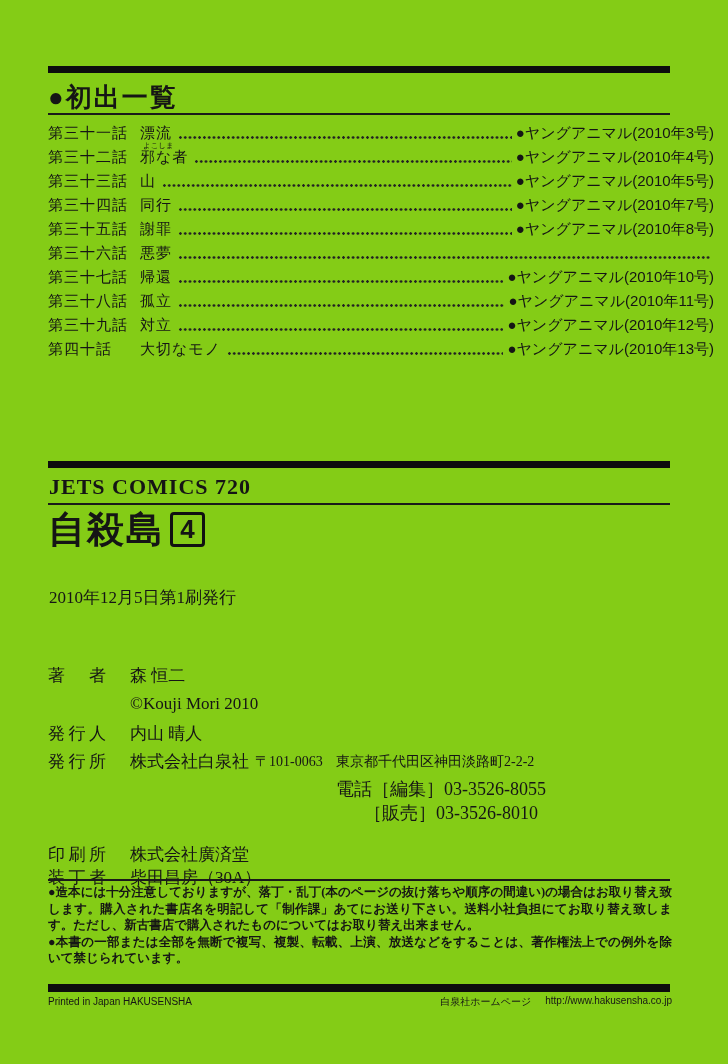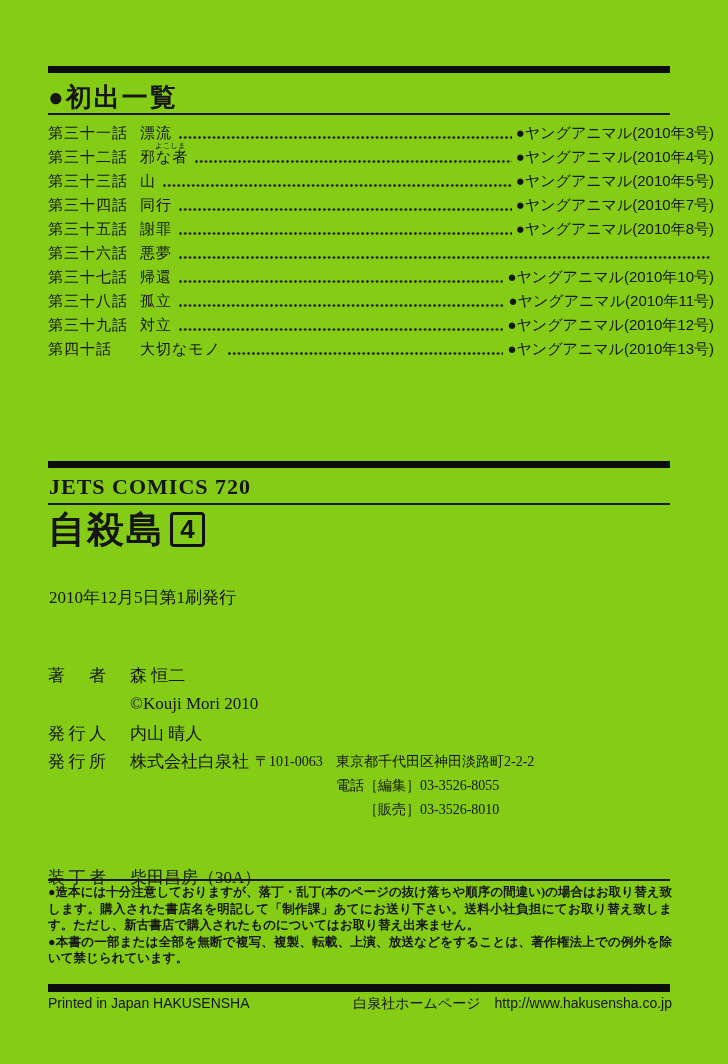--- a/index.html
+++ b/index.html
@@ -26,21 +26,21 @@
     font-size:26px; font-weight:bold; letter-spacing:2px;
   }
   .fp-list { position:absolute; left:48px; top:121px; width:666px; }
   .fp-row {
     display:flex; align-items:center; height:24px;
     font-size:15px; white-space:nowrap;
   }
   .fp-chapter { flex:0 0 92px; letter-spacing:1px; }
   .fp-title { position:relative; flex:0 0 auto; letter-spacing:1px; }
   .fp-furi {
-    position:absolute; top:-6px; left:15px;
+    position:absolute; top:-6px; left:3px;
     font-size:7.5px; letter-spacing:0; line-height:1;
   }
   .fp-leader {
     flex:1 1 auto; height:5px; margin:8px 4px 0 6px; align-self:center;
     background-image:radial-gradient(circle, #232323 1.1px, transparent 1.5px);
     background-size:4.8px 5px; background-repeat:repeat-x;
     background-position:0 50%;
   }
   .fp-source { flex:0 0 auto; text-align:right; }
 
@@ -70,21 +70,21 @@
     display:inline-block; width:58px;
     text-align:justify; text-align-last:justify;
   }
   .cr-value { position:absolute; left:82px; top:0; }
   .cr-postal { position:absolute; left:207px; top:3px; font-size:14px; }
   .cr-addr  { position:absolute; left:288px; top:3px; font-size:14px; }
   .row-author    { top:664px; }
   .row-copyright { top:694px; }
   .row-pubperson { top:722px; }
   .row-pubhouse  { top:750px; }
-  .row-phone     { height:20px; font-size:14px; }
+  .row-phone     { height:20px; font-size:18px; }
   .row-phone1 { top:777px; left:336px; width:330px; }
   .row-phone2 { top:801px; left:364px; width:300px; }
   .row-phone3 { top:825px; left:364px; width:300px; }
   .row-printer   { top:843px; }
   .row-designer  { top:866px; }
 
   .notices {
     position:absolute; left:48px; top:884px; width:624px;
     font-family:"Liberation Serif","DejaVu Serif",serif;
     font-size:12.5px; font-weight:600; line-height:16.5px;
@@ -93,21 +93,21 @@
   .notices p { margin:0; }
 
   .isbn {
     position:absolute; left:48px; top:951px;
     font-family:"DejaVu Sans Mono","Liberation Mono",monospace;
     font-size:25px; font-weight:bold; letter-spacing:1px;
   }
   .footer {
     position:absolute; left:48px; top:995px; width:624px;
     display:flex; justify-content:space-between; align-items:baseline;
-    font-size:14px; white-space:nowrap;
+    font-size:10px; white-space:nowrap;
   }
   .footer-right { display:flex; gap:14px;padding-left:28px; }
 </style>
 </head>
 <body>
 
 <div class="page">
 
   <div class="bar bar-top"></div>
 
@@ -199,20 +199,24 @@
     <span class="cr-value">内山 晴人</span>
   </div>
   <div class="cr-row row-pubhouse">
     <span class="cr-label">発行所</span>
     <span class="cr-value">株式会社白泉社</span>
     <span class="cr-postal">〒101-0063</span>
     <span class="cr-addr">東京都千代田区神田淡路町2-2-2</span>
   </div>
   <div class="cr-row row-phone row-phone1">電話［編集］03-3526-8055</div>
   <div class="cr-row row-phone row-phone2">［販売］03-3526-8010</div>
+  <div class="cr-row row-printer">
+    <span class="cr-label">印刷所</span>
+    <span class="cr-value">株式会社廣済堂</span>
+  </div>
   <div class="cr-row row-designer">
     <span class="cr-label">装丁者</span>
     <span class="cr-value">柴田昌房（30A）</span>
   </div>
 
   <div class="rule rule-notice"></div>
 
   <div class="notices">
     <p>●造本には十分注意しておりますが、落丁・乱丁(本のページの抜け落ちや順序の間違い)の場合はお取り替え致します。購入された書店名を明記して「制作課」あてにお送り下さい。送料小社負担にてお取り替え致します。ただし、新古書店で購入されたものについてはお取り替え出来ません。</p>
     <p>●本書の一部または全部を無断で複写、複製、転載、上演、放送などをすることは、著作権法上での例外を除いて禁じられています。</p>

